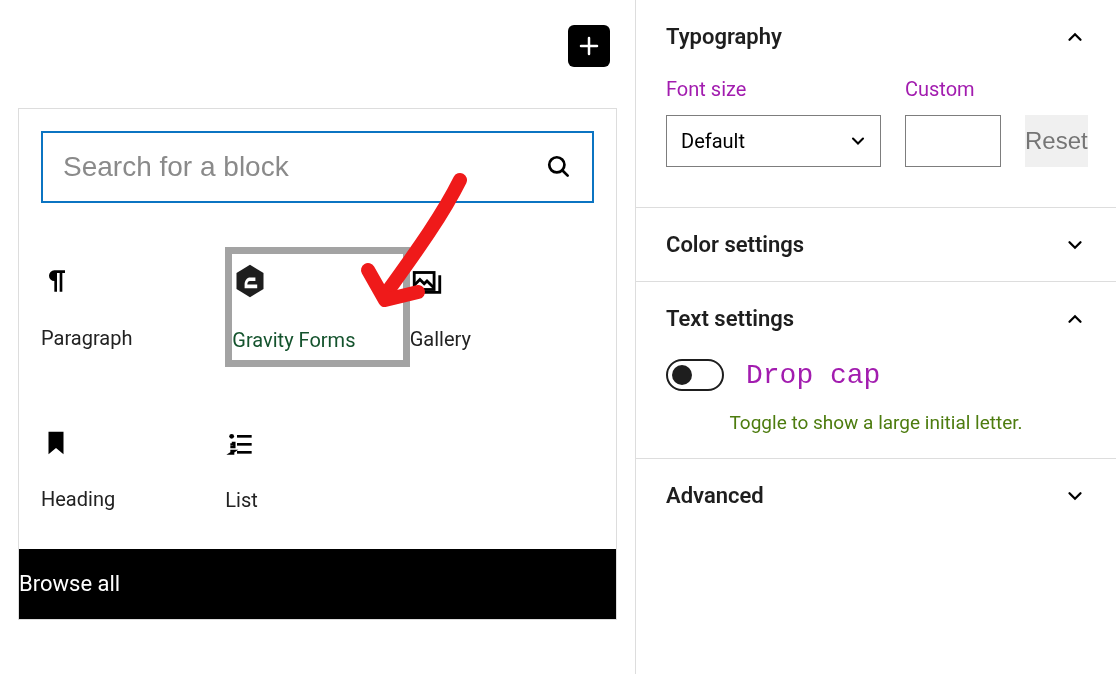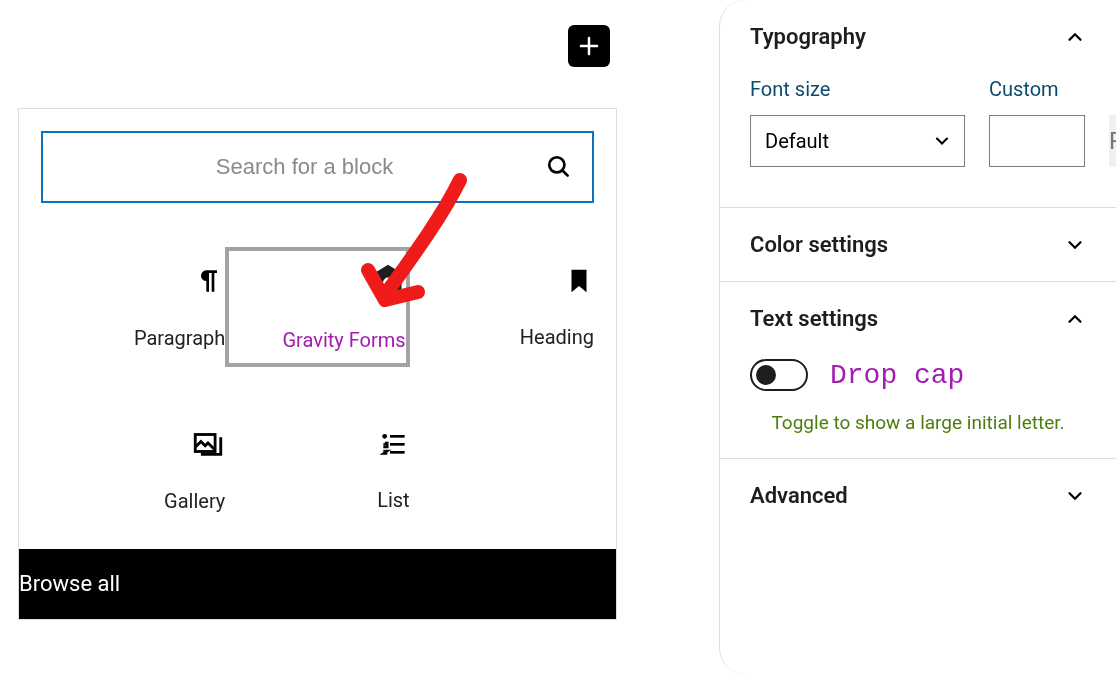--- a/index.html
+++ b/index.html
@@ -45,86 +45,84 @@
     border: 2px solid #0b74c2;
     height: 72px;
     display: flex;
     align-items: center;
     padding: 0 20px;
   }
   .inserter-search input {
     flex: 1;
     border: none;
     outline: none;
-    font-size: 22px;
+    font-size: 28px;
     color: #757575;
     background: transparent;
-    text-align: center;
   }
   .inserter-search input::placeholder { color: #8a8a8a; }
   .block-grid {
     display: grid;
     grid-template-columns: repeat(3, 1fr);
     padding: 34px 22px 20px 22px;
     row-gap: 42px;
     text-align: center;
   }
   .block-item {
     display: flex;
     flex-direction: column;
-    align-items: flex-end;
+    align-items: flex-start;
     justify-content: center;
     cursor: pointer;
     height: 120px;
     font-size: 20px;
     color: #222;
   }
   .block-item.selected {
-    border: 4px solid #a3a3a3;
-    color: #a21caf;
+    border: 7px solid #a3a3a3;
+    color: #14532d;
   }
   .block-item .ico { margin-bottom: 24px; }
   .browse-all {
     background: #000;
     color: #fff;
     height: 70px;
     line-height: 70px;
     font-size: 22px;
     cursor: pointer;
   }
   
   .sidebar {
     position: absolute;
     right: 0;
     top: 0;
-    width: 397px;
+    width: 481px;
     height: 674px;
     border-left: 1px solid #ddd;
     padding: 0;
-    border-radius: 26px;
   }
   .panel-section {
     border-bottom: 1px solid #ddd;
     padding: 24px 30px;
   }
   .panel-header {
     display: flex;
     align-items: center;
     justify-content: space-between;
     cursor: pointer;
   }
   .panel-title {
     font-size: 22px;
     font-weight: 600;
     color: #1e1e1e;
   }
   .panel-body { margin-top: 28px; }
   .row-controls { display: flex; gap: 24px; align-items: flex-end; }
   .ctrl { display: flex; flex-direction: column; }
-  .ctrl-label { font-size: 20px; color: #0c4a6e; margin-bottom: 14px; }
+  .ctrl-label { font-size: 20px; color: #a21caf; margin-bottom: 14px; }
   .select-wrap {
     position: relative;
     width: 215px;
     height: 52px;
     border: 1px solid #7d7d7d;
     display: flex;
     align-items: center;
     padding: 16px 14px;
     font-size: 20px;
     cursor: pointer;
@@ -213,35 +211,35 @@
         <span class="ico">
           <svg width="36" height="36" viewBox="0 0 40 40">
               <path d="M20 2l15 9v18l-15 9-15-9V11z" fill="#1e1e1e"></path>
               <path d="M14 24c0-5 3-8 6-8h6v4h-6c-2 0-3 2-3 4h11v4H14v-4z" fill="#fff"></path>
             </svg>
         </span>
         <span>Gravity Forms</span>
       </div>
       <div class="block-item">
         <span class="ico">
-          <svg width="30" height="30" viewBox="0 0 24 24">
-              <path d="M6 3h12v18l-6-5-6 5V3z" fill="#000"></path>
-            </svg>
-        </span>
-        <span>Heading</span>
-      </div>
-      <div class="block-item">
-        <span class="ico">
           <svg width="34" height="34" viewBox="0 0 24 24">
               <rect x="3" y="6" width="14" height="12" stroke="#000" stroke-width="2" fill="none"></rect>
               <path d="M3 15l4-4 3 3 2-2 5 5" stroke="#000" stroke-width="2" fill="none"></path>
               <path d="M7 20h14V8" stroke="#000" stroke-width="2" fill="none"></path>
             </svg>
         </span>
         <span>Gallery</span>
+      </div>
+      <div class="block-item">
+        <span class="ico">
+          <svg width="30" height="30" viewBox="0 0 24 24">
+              <path d="M6 3h12v18l-6-5-6 5V3z" fill="#000"></path>
+            </svg>
+        </span>
+        <span>Heading</span>
       </div>
       <div class="block-item">
         <span class="ico">
           <svg width="32" height="32" viewBox="0 0 24 24">
               <circle cx="5" cy="7" r="1.8" fill="#000"></circle>
               <path d="M9 7h11" stroke="#000" stroke-width="2"></path>
               <path d="M4 13h2v-1h1v3H4" stroke="#000" stroke-width="1.8" fill="none"></path>
               <path d="M9 13h11" stroke="#000" stroke-width="2"></path>
               <path d="M9 19h11" stroke="#000" stroke-width="2"></path>
               <path d="M4 18h3l-3 2h3" stroke="#000" stroke-width="1.8" fill="none"></path>

